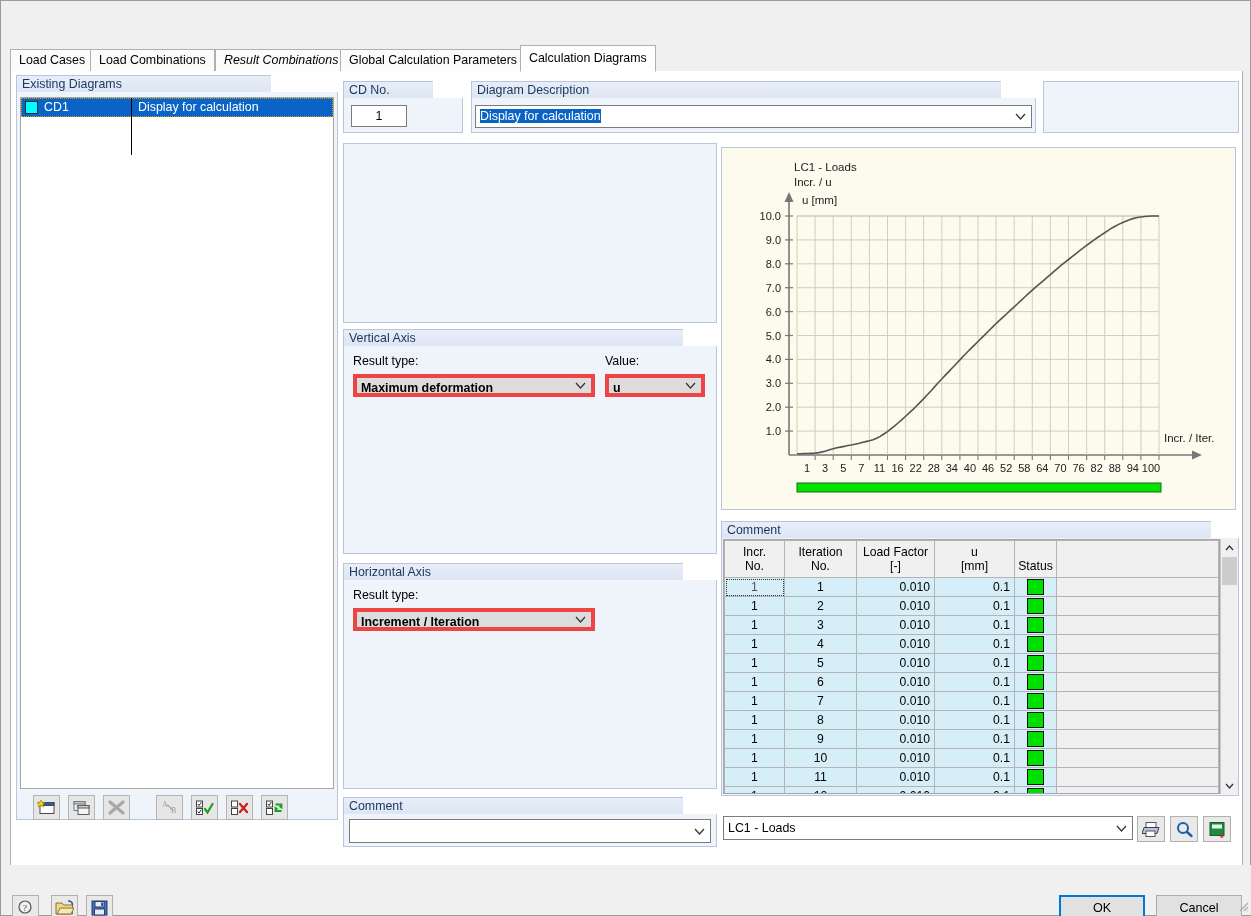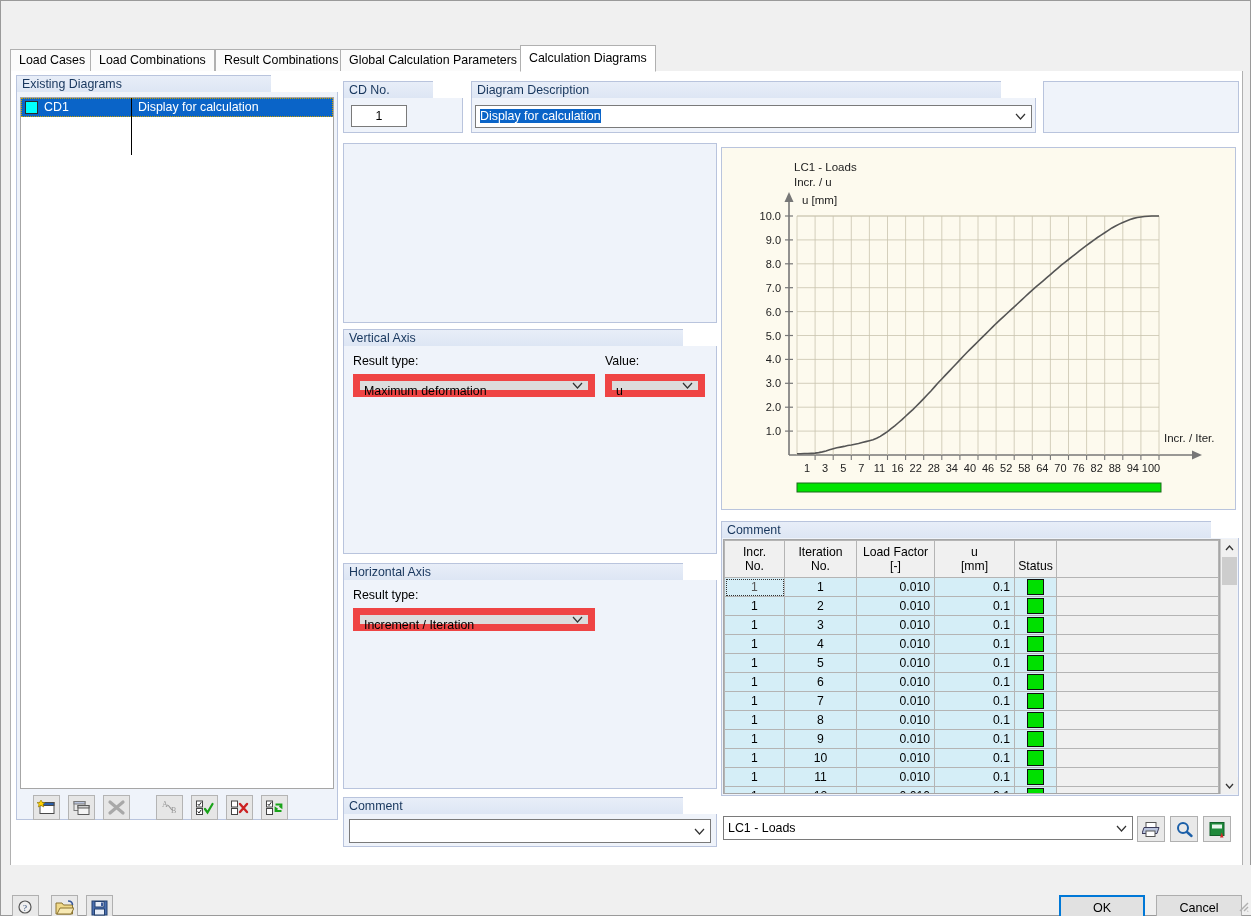--- a/index.html
+++ b/index.html
@@ -127,21 +127,21 @@
   }
   .combo > .ctext {
     position: absolute; left: 4px; top: 0; right: 22px;
     line-height: inherit;
     overflow: hidden; white-space: nowrap;
   }
   .combo > .carrow {
     position: absolute; right: 5px; top: 0; bottom: 0;
     display: flex; align-items: center;
   }
-  .combo.grey { background: #dcdcdc; border: 7px solid #ef4444; }
+  .combo.grey { background: #dcdcdc; border: 4px solid #ef4444; font-weight: bold; }
   .selhl { background: #0a64c8; color: #ffffff; }
 
   
   .list-wrap {
     position: absolute;
     background: #ffffff;
     border: 1px solid #a6a6a6;
     box-sizing: border-box;
     overflow: hidden;
   }
@@ -257,21 +257,21 @@
 </style>
 </head>
 <body>
 
 <div class="window">
 
 
   <div class="tabstrip">
     <div class="tab" style="left:0px;">Load Cases</div>
     <div class="tab" style="left:80px;">Load Combinations</div>
-    <div class="tab" style="left:205px;">Result Combinations</div>
+    <div class="tab" style="left:205px;font-style:italic;">Result Combinations</div>
     <div class="tab" style="left:330px;">Global Calculation Parameters</div>
     <div class="tab active" style="left:510px;">Calculation Diagrams</div>
   </div>
 
   <div class="tabpage">
 
     <div class="group" style="left:5px; top:4px; width:322px; height:551px;">
       <div class="gb-head" style="width:255px;">Existing Diagrams</div>
       <div class="gb-body" style="top:17px; width:322px; height:728px;"></div>
 

